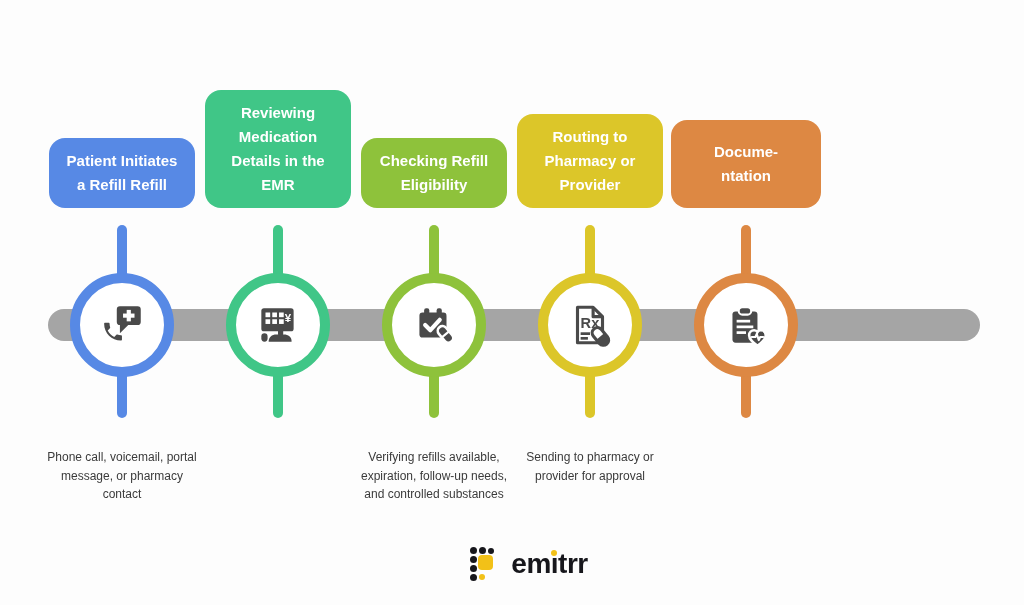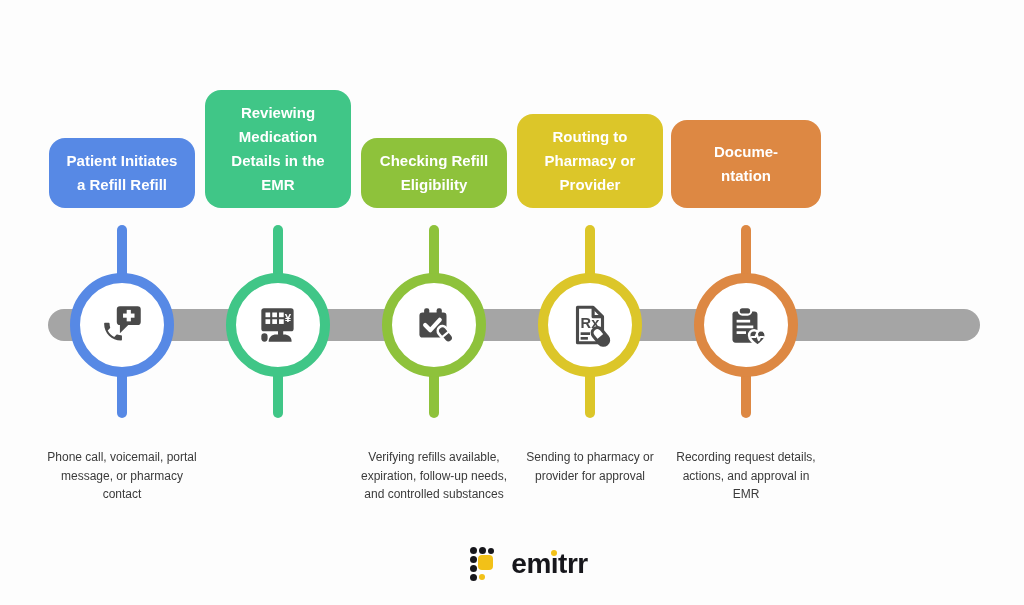--- a/index.html
+++ b/index.html
@@ -166,21 +166,20 @@
           </g>
           <g fill="#fff">
             <rect x="15" y="19" width="13" height="2.6"></rect>
             <rect x="15" y="24.5" width="16" height="2.6"></rect>
             <rect x="15" y="30" width="9" height="2.6"></rect>
           </g>
           <path d="M35 44 C 31 41, 27 38, 27 33.8 C 27 31, 29.2 29, 31.8 29 C 33.2 29, 34.4 29.7, 35 30.8 C 35.6 29.7, 36.8 29, 38.2 29 C 40.8 29, 43 31, 43 33.8 C 43 38, 39 41, 35 44 Z" fill="var(--ic,#4a4a4a)" stroke="#fff" stroke-width="2.5"></path>
           <polyline points="29.5,35.5 33,35.5 34.3,32.5 36.3,38.5 37.6,35.5 40.5,35.5" fill="none" stroke="#fff" stroke-width="2" stroke-linejoin="round" stroke-linecap="round"></polyline>
         </svg>
       </div>
-      <div class="desc">Recording request details, actions, and approval in EMR</div>
     </div>
 
   </div>
 
   <div class="logo">
     <div class="logo-mark">
       <i class="p1"></i>
         <i class="p2"></i>
         <i class="p3"></i>
       <i class="p4"></i>

